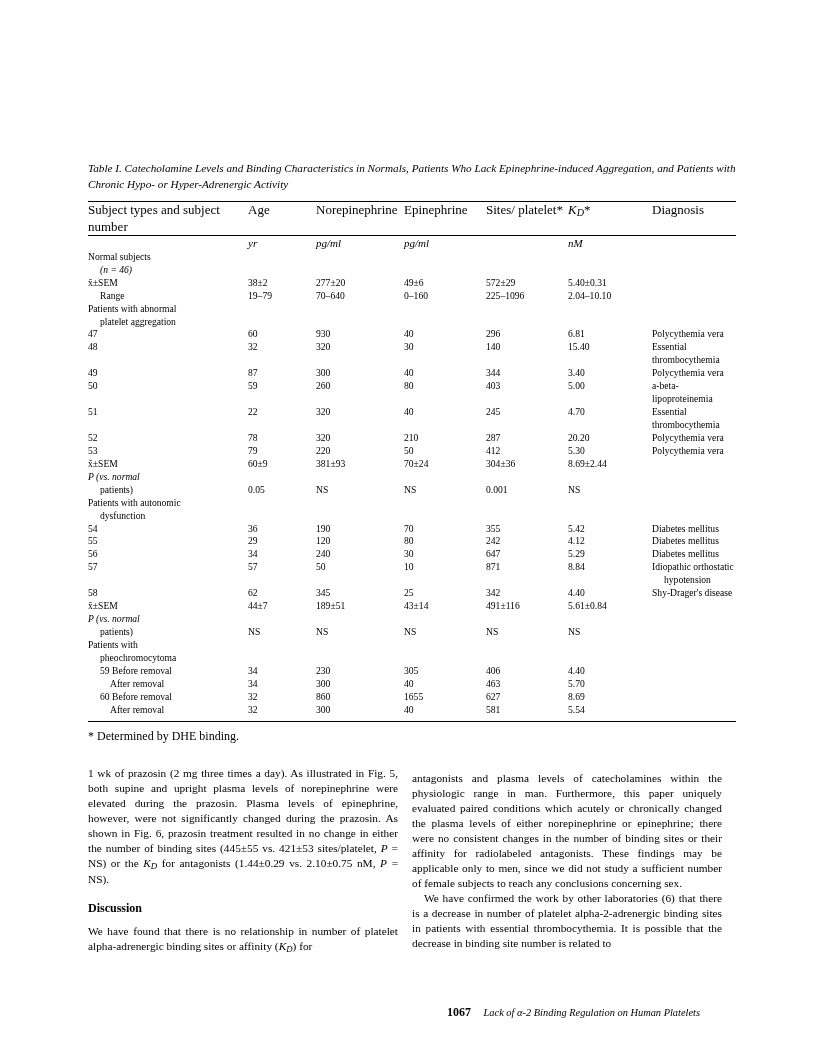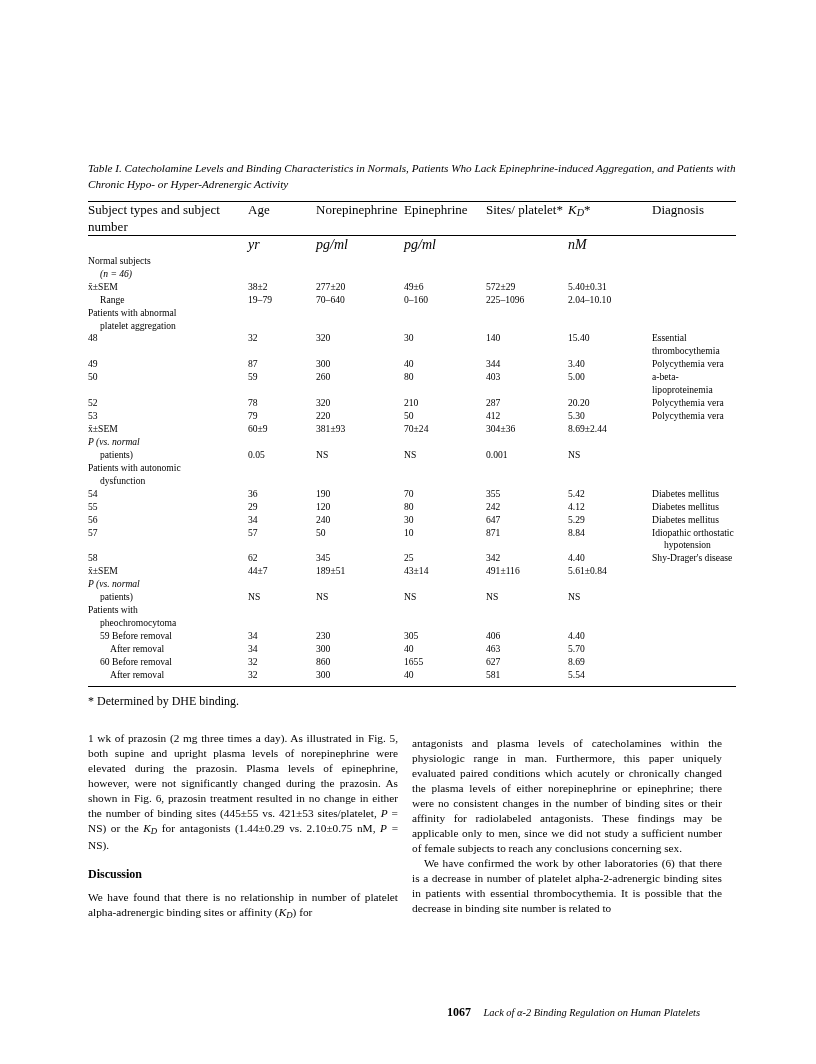--- a/index.html
+++ b/index.html
@@ -57,21 +57,21 @@
   .rule-bottom td { border-bottom: 1.2px solid #000; }
 
   .hdr td {
     font-size: 13px;
     padding-top: 5px;
     padding-bottom: 4px;
     line-height: 1.25;
   }
   .units td {
     font-style: italic;
-    font-size: 14px;
+    font-size: 11px;
     padding-top: 4px;
     padding-bottom: 2px;
   }
   .row td {
     padding-top: 1.6px;
     padding-bottom: 1.6px;
   }
 
   .c-subject { width: 160px; padding-right: 4px; }
   .c-age     { width: 68px; }
@@ -229,20 +229,29 @@
           <tr class="row">
             <td><span class="indent1">platelet aggregation</span></td>
             <td></td>
             <td></td>
             <td></td>
             <td></td>
             <td></td>
             <td></td>
           </tr>
           <tr class="row">
+            <td><span>47</span></td>
+            <td>60</td>
+            <td>930</td>
+            <td>40</td>
+            <td>296</td>
+            <td>6.81</td>
+            <td>Polycythemia vera</td>
+          </tr>
+          <tr class="row">
             <td><span>48</span></td>
             <td>32</td>
             <td>320</td>
             <td>30</td>
             <td>140</td>
             <td>15.40</td>
             <td>Essential thrombocythemia</td>
           </tr>
           <tr class="row">
             <td><span>49</span></td>
@@ -254,20 +263,29 @@
             <td>Polycythemia vera</td>
           </tr>
           <tr class="row">
             <td><span>50</span></td>
             <td>59</td>
             <td>260</td>
             <td>80</td>
             <td>403</td>
             <td>5.00</td>
             <td>a-beta-lipoproteinemia</td>
+          </tr>
+          <tr class="row">
+            <td><span>51</span></td>
+            <td>22</td>
+            <td>320</td>
+            <td>40</td>
+            <td>245</td>
+            <td>4.70</td>
+            <td>Essential thrombocythemia</td>
           </tr>
           <tr class="row">
             <td><span>52</span></td>
             <td>78</td>
             <td>320</td>
             <td>210</td>
             <td>287</td>
             <td>20.20</td>
             <td>Polycythemia vera</td>
           </tr>

